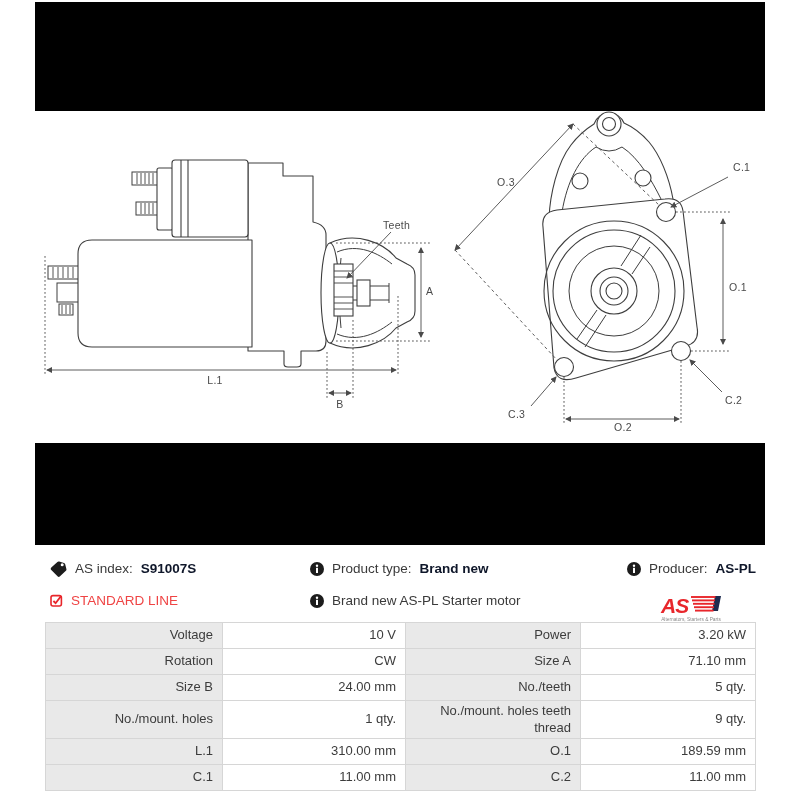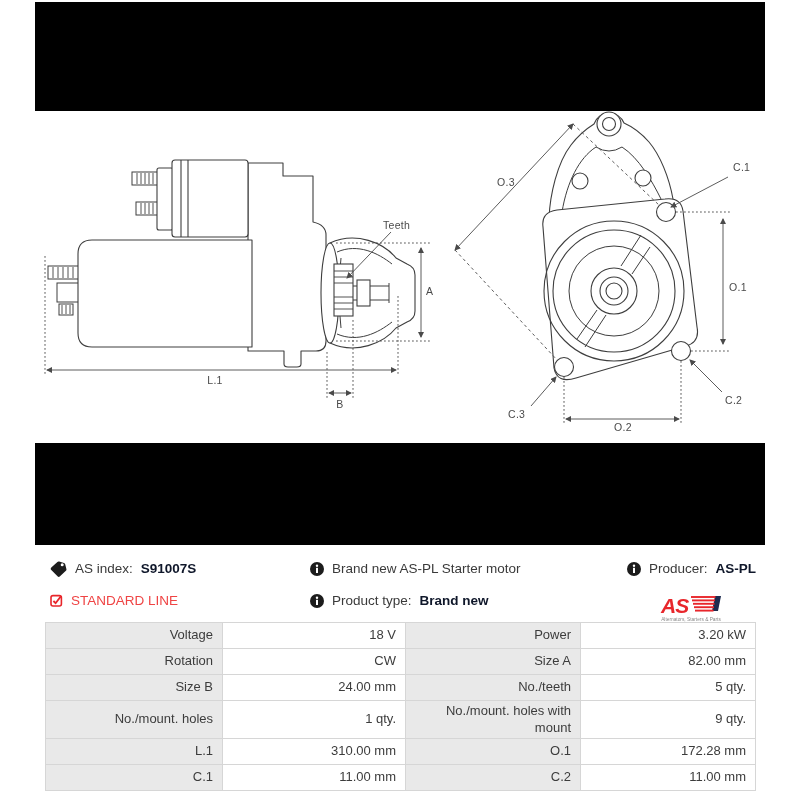--- a/index.html
+++ b/index.html
@@ -174,30 +174,30 @@
     </div>
   </div>
 
   <div class="col c2">
     <div class="row">
       <svg width="14" height="14" viewBox="0 0 14 14">
         <circle cx="7" cy="7" r="7" fill="#1c1c1c"></circle>
         <circle cx="7" cy="3.7" r="1.2" fill="#fff"></circle>
         <rect x="6" y="5.8" width="2" height="5.2" fill="#fff"></rect>
       </svg>
-      <span>Brand new AS-PL Starter motor</span>
+      <span>Product type:</span>
+      <span class="bold">Brand new</span>
     </div>
     <div class="row">
       <svg width="14" height="14" viewBox="0 0 14 14">
         <circle cx="7" cy="7" r="7" fill="#1c1c1c"></circle>
         <circle cx="7" cy="3.7" r="1.2" fill="#fff"></circle>
         <rect x="6" y="5.8" width="2" height="5.2" fill="#fff"></rect>
       </svg>
-      <span>Product type:</span>
-      <span class="bold">Brand new</span>
+      <span>Brand new AS-PL Starter motor</span>
     </div>
   </div>
 
   <div class="col c3">
     <div class="row">
       <svg width="14" height="14" viewBox="0 0 14 14">
         <circle cx="7" cy="7" r="7" fill="#1c1c1c"></circle>
         <circle cx="7" cy="3.7" r="1.2" fill="#fff"></circle>
         <rect x="6" y="5.8" width="2" height="5.2" fill="#fff"></rect>
       </svg>
@@ -222,47 +222,47 @@
 <table class="spec">
   <colgroup>
       <col style="width:177px">
       <col style="width:183px">
       <col style="width:175px">
       <col style="width:175px">
     </colgroup>
   <tbody>
     <tr>
       <td class="l">Voltage</td>
-      <td>18 V</td>
+      <td>10 V</td>
       <td class="l">Power</td>
       <td>3.20 kW</td>
     </tr>
     <tr>
       <td class="l">Rotation</td>
       <td>CW</td>
       <td class="l">Size A</td>
-      <td>82.00 mm</td>
+      <td>71.10 mm</td>
     </tr>
     <tr>
       <td class="l">Size B</td>
       <td>24.00 mm</td>
       <td class="l">No./teeth</td>
       <td>5 qty.</td>
     </tr>
     <tr class="tall">
       <td class="l">No./mount. holes</td>
       <td>1 qty.</td>
-      <td class="l">No./mount. holes with mount</td>
+      <td class="l">No./mount. holes teeth thread</td>
       <td>9 qty.</td>
     </tr>
     <tr>
       <td class="l">L.1</td>
       <td>310.00 mm</td>
       <td class="l">O.1</td>
-      <td>172.28 mm</td>
+      <td>189.59 mm</td>
     </tr>
     <tr>
       <td class="l">C.1</td>
       <td>11.00 mm</td>
       <td class="l">C.2</td>
       <td>11.00 mm</td>
     </tr>
   </tbody>
 </table>
 

